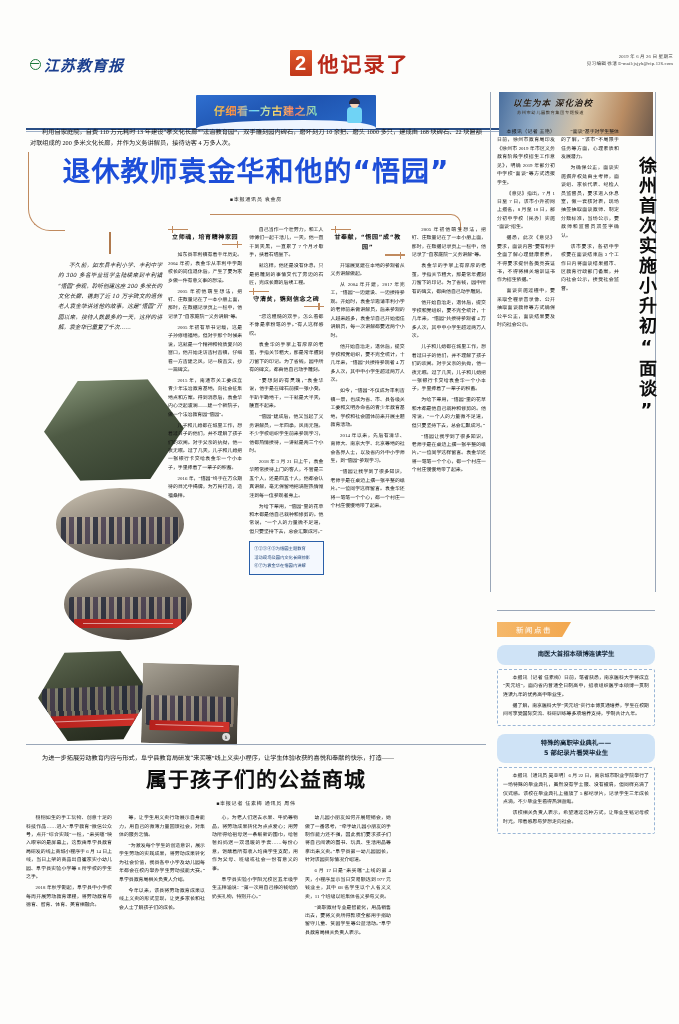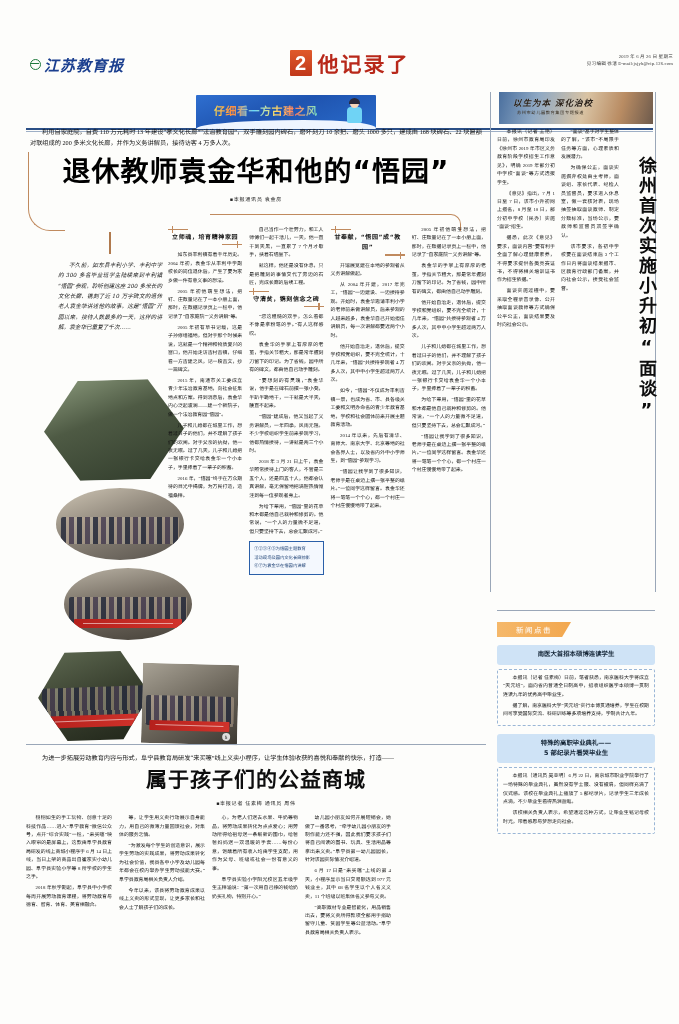--- a/index.html
+++ b/index.html
@@ -89,21 +89,21 @@
   }
   .banner .figure{
     position:absolute;right:12px;top:4px;width:18px;height:26px;
   }
   .banner .figure .head{position:absolute;left:4px;top:0;width:9px;height:9px;border-radius:50%;background:#f7d6b8;}
   .banner .figure .hair{position:absolute;left:3px;top:-1px;width:11px;height:6px;border-radius:6px 6px 0 0;background:#2a2a3a;}
   .banner .figure .body{position:absolute;left:1px;top:8px;width:15px;height:16px;border-radius:4px 4px 2px 2px;background:#6fd3f5;}
 
   
   .callig{
-    position:absolute;left:499px;top:92px;width:154px;height:32px;
+    position:absolute;left:499px;top:92px;width:154px;height:44px;
     background:linear-gradient(105deg,#4a6f9e 0%,#8fa9c4 25%,#d9c3a3 55%,#b98c63 78%,#6d5a4c 100%);
     overflow:hidden;
   }
   .callig .c1{
     position:absolute;left:14px;top:4px;font-size:8.5px;font-weight:700;color:#2a2118;
     font-family:"DejaVu Serif",serif;font-style:italic;letter-spacing:1px;
     text-shadow:0 0 1px rgba(255,255,255,.4);
   }
   .callig .c2{
     position:absolute;left:18px;top:17px;font-size:4.2px;color:#3a2f22;letter-spacing:.6px;
@@ -113,21 +113,21 @@
   .art1{
     position:absolute;left:26px;top:126px;width:460px;
   }
   .art1 .lead{
     font-size:6.2px;line-height:1.78;text-align:justify;
     text-indent:12px;color:#111;padding:0 4px;
   }
   .art1 .hl{
     margin-top:9px;text-align:center;
     font-size:28px;font-weight:900;letter-spacing:1px;
-    font-family:"DejaVu Sans",sans-serif;color:#000000;
+    font-family:"DejaVu Sans",sans-serif;color:#1d4ed8;
     line-height:1.1;
   }
   .art1 .byline{
     margin-top:7px;text-align:center;font-size:5px;color:#222;letter-spacing:.8px;
   }
 
   
   .bracket{
     position:absolute;left:28px;top:152px;width:36px;height:78px;
     border-left:1.4px solid #c08a5e;border-bottom:1.4px solid #c08a5e;
@@ -251,21 +251,21 @@
   .nc-tab{
     width:74px;height:15px;
     background:linear-gradient(90deg,#f5b86a,#f2a74e);
     clip-path:polygon(0 0,100% 0,88% 100%,0 100%);
     display:flex;align-items:center;justify-content:center;
     font-size:7.5px;font-weight:400;color:#fff;letter-spacing:1.5px;
     font-family:"DejaVu Sans",serif;
   }
   .nc-item{margin-top:8px;}
   .nc-title{
-    background:#cfe3f6;border-radius:3px;
+    background:#cfe3f6;border-radius:8px;
     padding:5px 6px;text-align:center;
     font-size:6.4px;font-weight:700;color:#123;line-height:1.5;
     font-family:"DejaVu Sans",sans-serif;
   }
   .nc-body{
     margin-top:4px;
     border:1px dashed #9ab6d6;border-radius:2px;
     padding:4px 5px;
     font-size:4.9px;line-height:1.74;text-align:justify;color:#141414;
   }

